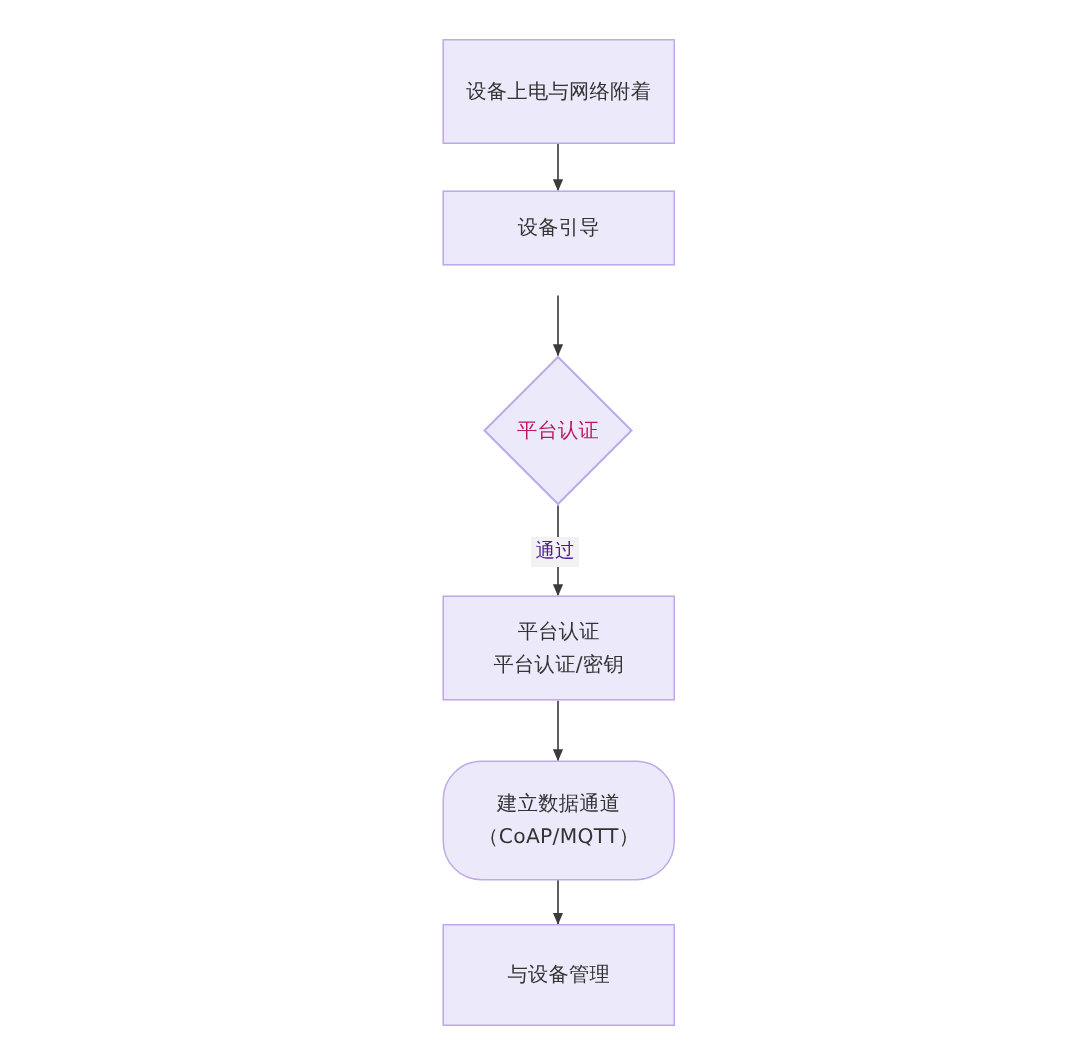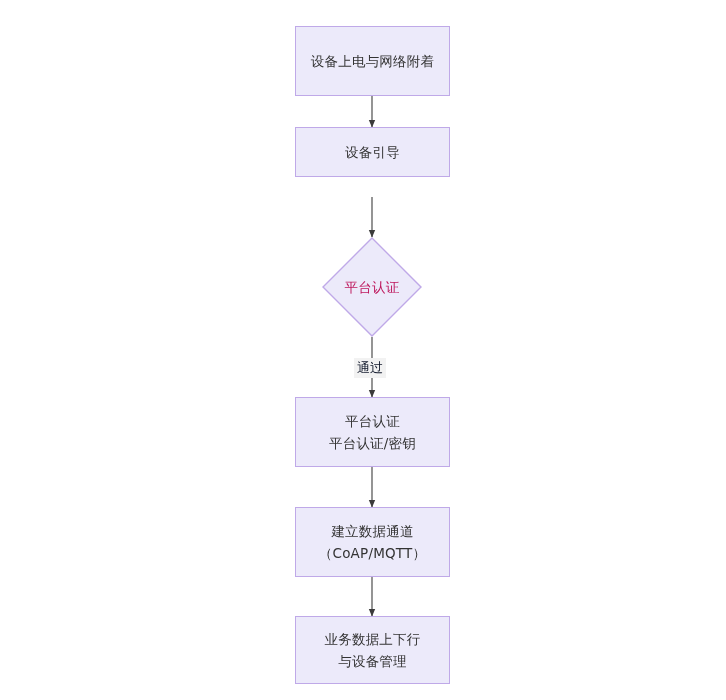--- a/index.html
+++ b/index.html
@@ -55,21 +55,21 @@
     position: relative;
     z-index: 2;
     color: #be185d;
     font-size: 13.5px;
     line-height: 22px;
     white-space: nowrap;
   }
   .edge-label {
     position: absolute;
     background: #f2f2f2;
-    color: #0f172a;
+    color: #4c1d95;
     font-size: 13px;
     line-height: 18px;
     padding: 1px 3px;
     white-space: nowrap;
     text-align: left;
   }
   svg.connector-layer {
     position: absolute;
     left: 0;
     top: 0;
@@ -111,25 +111,24 @@
       <polygon points="50,1 99,50 50,99 1,50" fill="#eceafa" stroke="#bfa9e8" stroke-width="1.4"></polygon>
     </svg>
     <span class="diamond-label">平台认证</span>
   </div>
 
   <div class="node" style="left:295px; top:381px; width:155px; height:70px;">
     <span class="node-line">平台认证</span>
     <span class="node-line">平台认证/密钥</span>
   </div>
 
-  <div class="node" style="left:295px; top:491px; width:155px; height:70px;">
+  <div class="node" style="left:295px; top:491px; width:155px; height:80px;border-radius:26px;">
     <span class="node-line">建立数据通道</span>
     <span class="node-line">（CoAP/MQTT）</span>
   </div>
 
   <div class="node" style="left:295px; top:600px; width:155px; height:68px;">
-    <span class="node-line">业务数据上下行</span>
     <span class="node-line">与设备管理</span>
   </div>
 
   <div class="edge-label" style="left:354px; top:342px;">通过</div>
 
 </div>
 
 </body></html>

